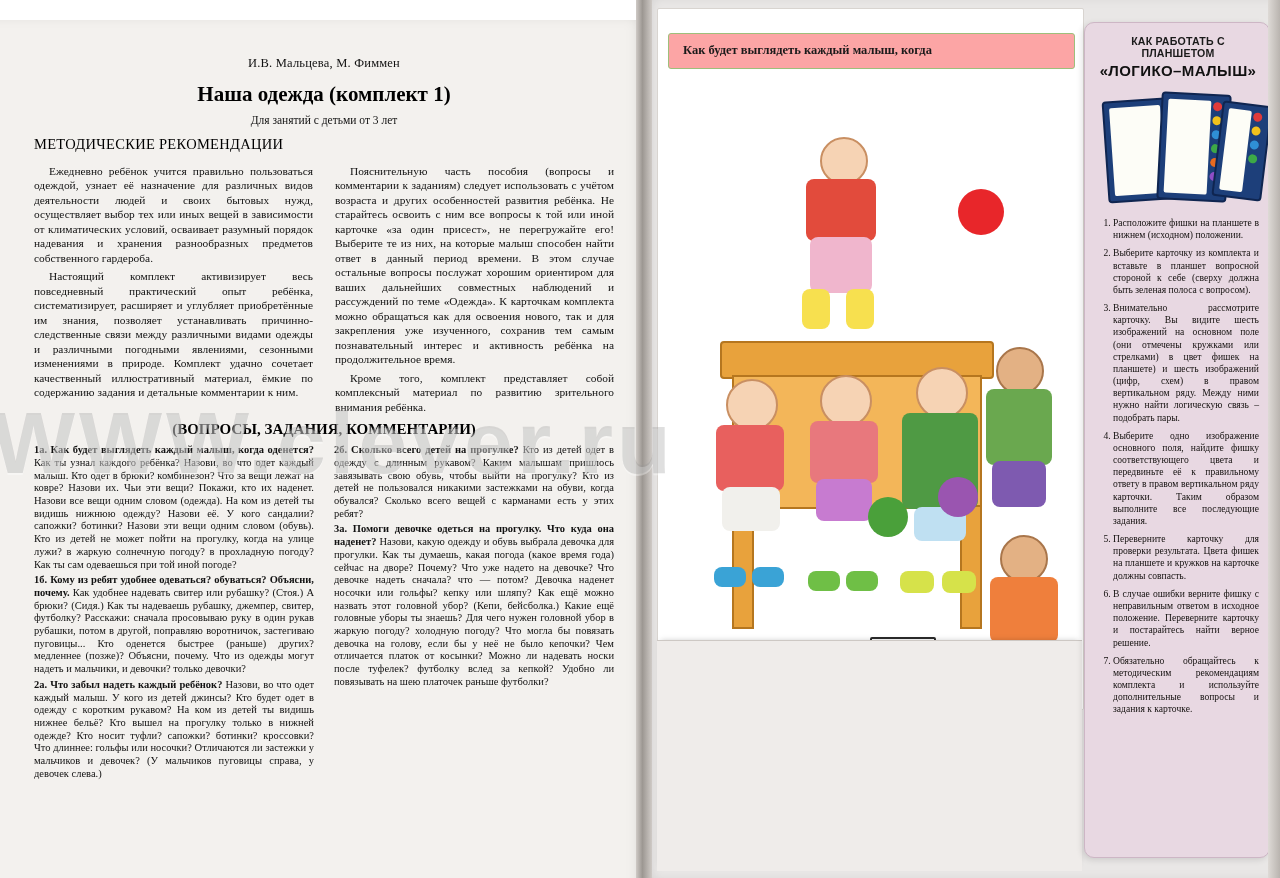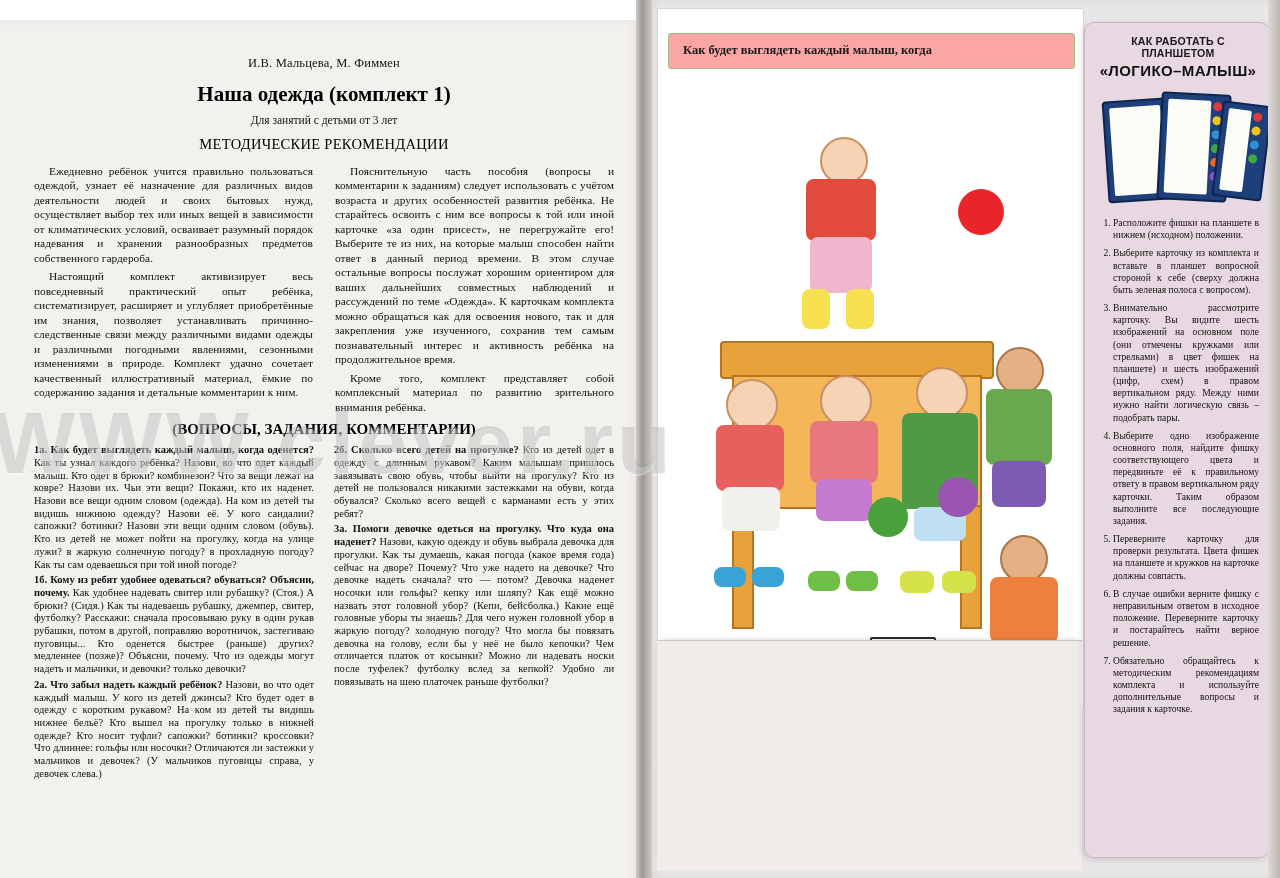--- a/index.html
+++ b/index.html
@@ -24,21 +24,21 @@
   .authors{
     text-align:center;font-size:12.5px;color:#111;margin-top:12px;letter-spacing:.2px;
   }
   .book-title{
     text-align:center;font-size:21px;font-weight:bold;color:#000;margin-top:11px;
   }
   .subtitle{
     text-align:center;font-size:11.5px;color:#111;margin-top:7px;
   }
   .section-head{
-    text-align:center;font-size:14.5px;color:#000;margin-top:10px;letter-spacing:.3px;
+    text-align:left;font-size:14.5px;color:#000;margin-top:10px;letter-spacing:.3px;
   }
   .two-col{
     display:flex;gap:22px;margin-top:11px;
   }
   .col{width:279px;}
   .col p{
     margin:0 0 4px 0;text-align:justify;font-size:11.4px;line-height:1.27;color:#111;
     text-indent:15px;
   }
   .cards-head{

